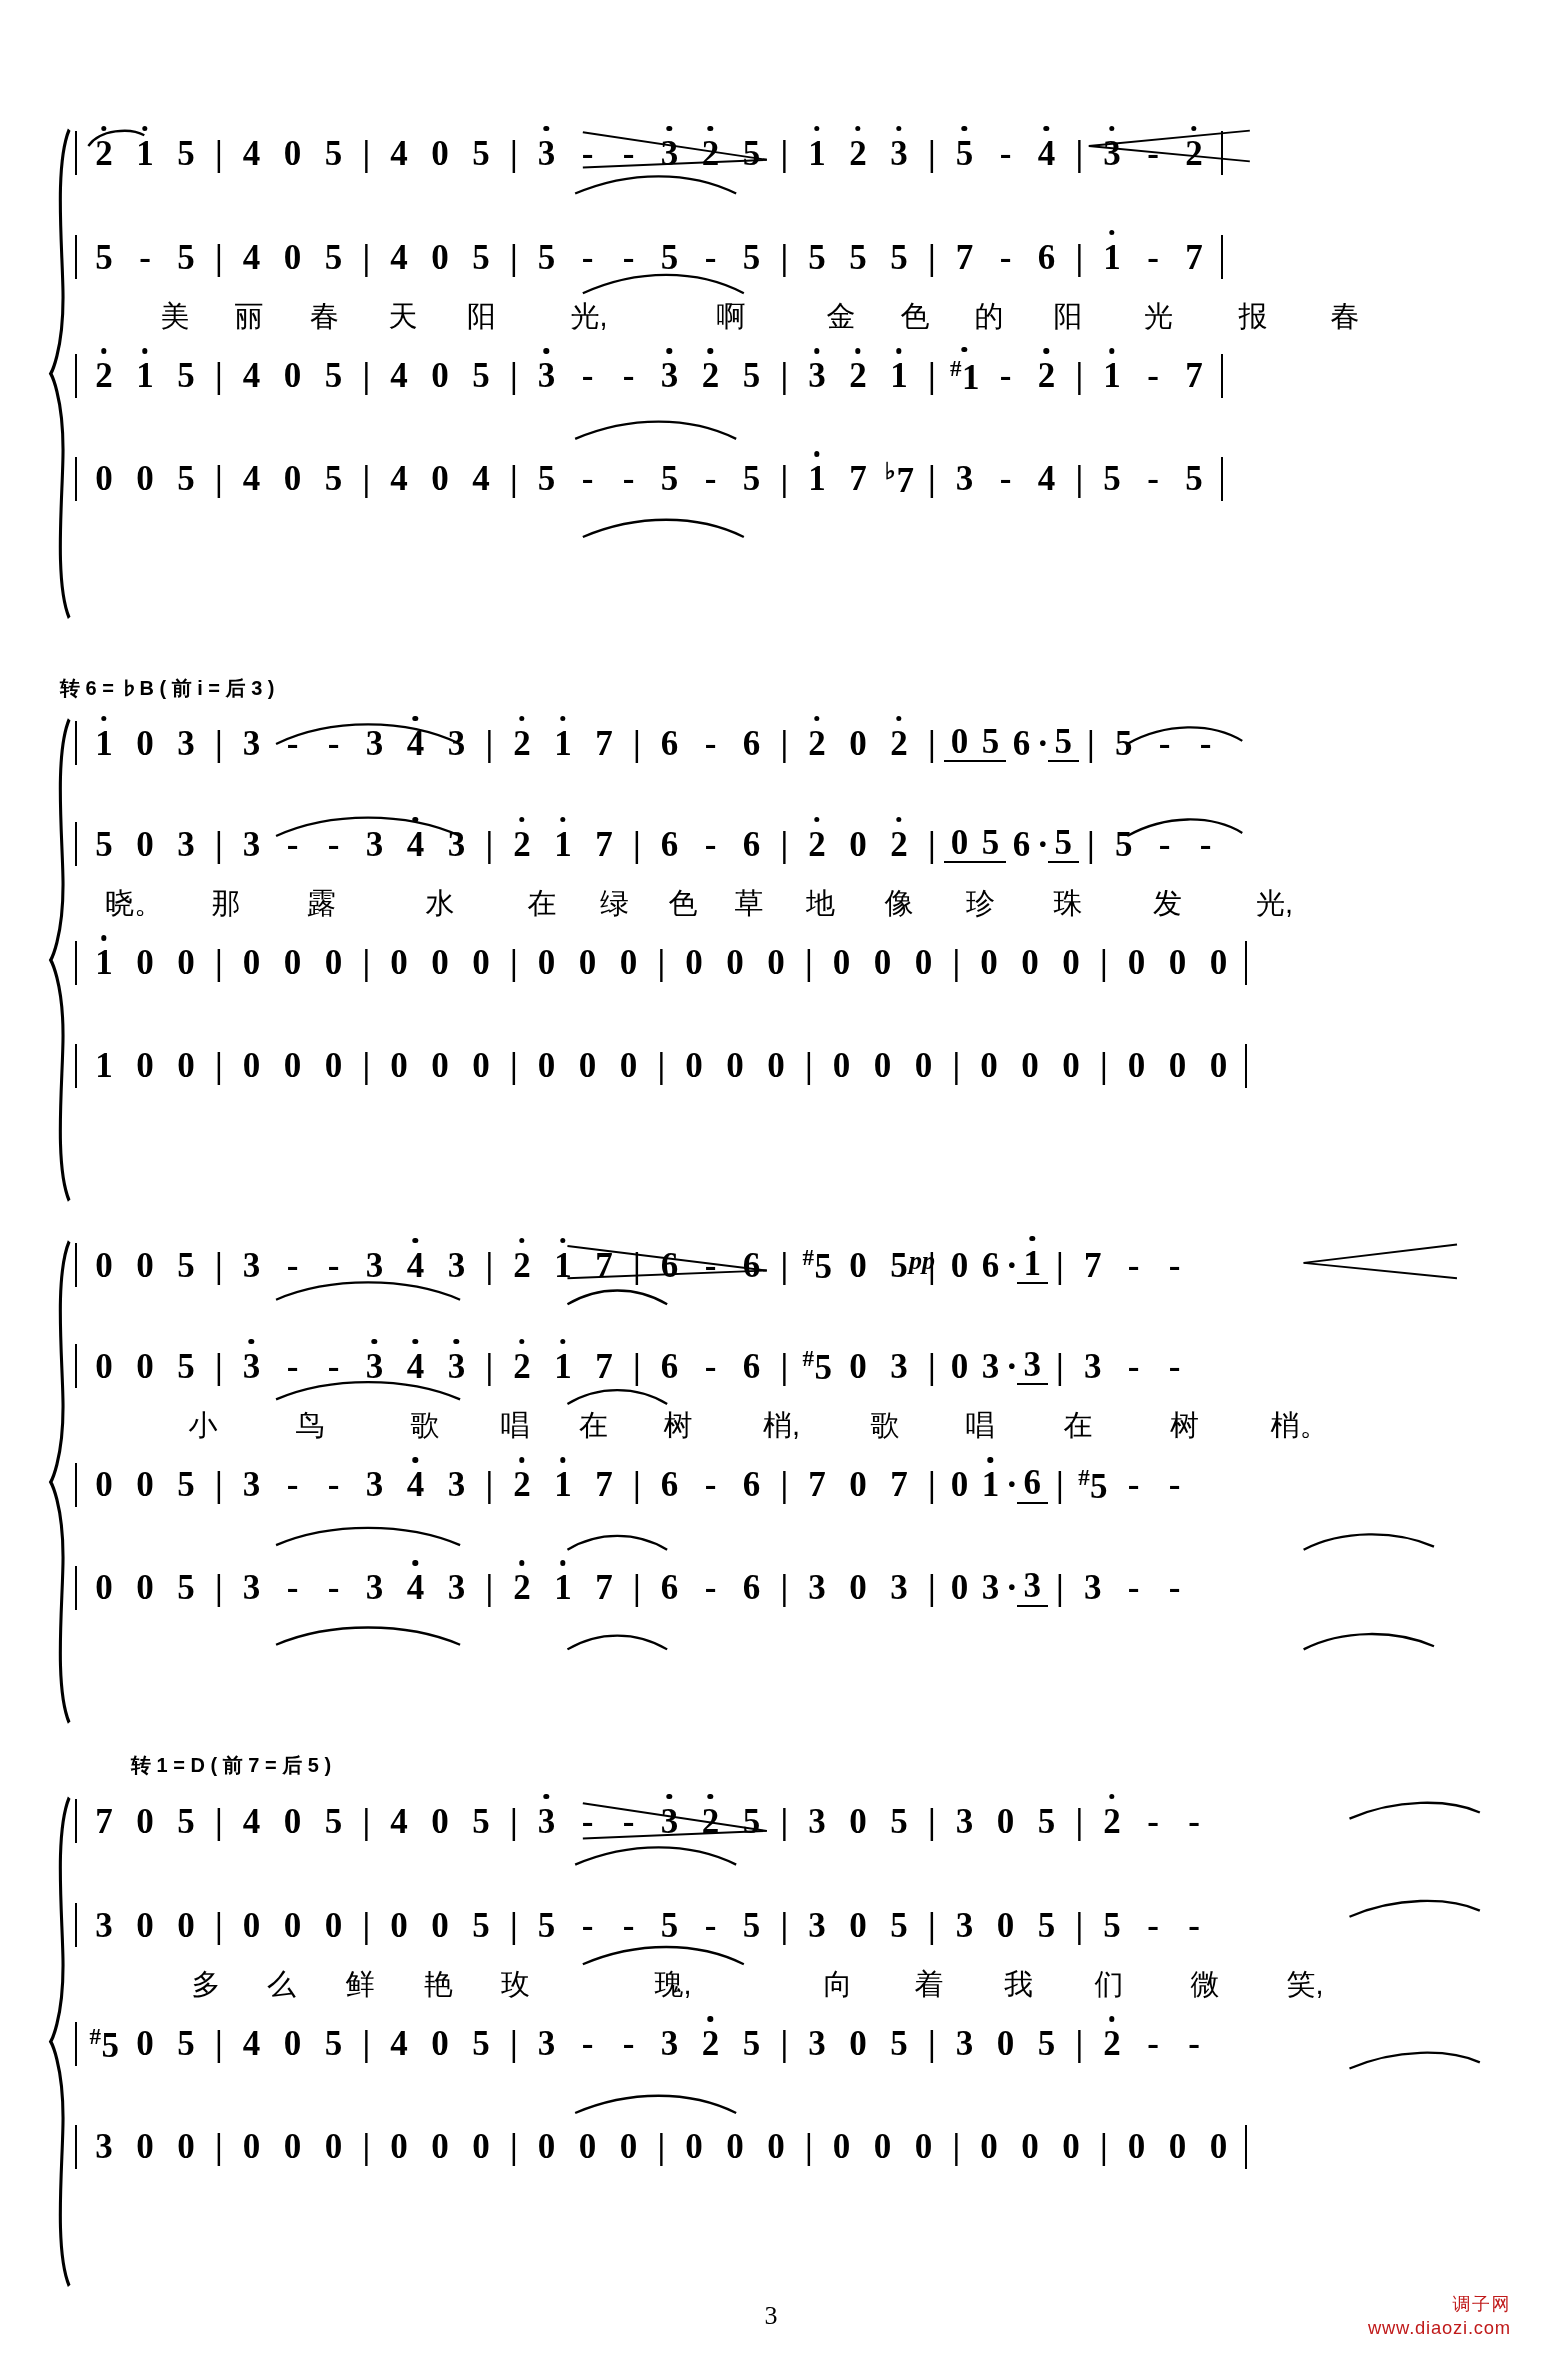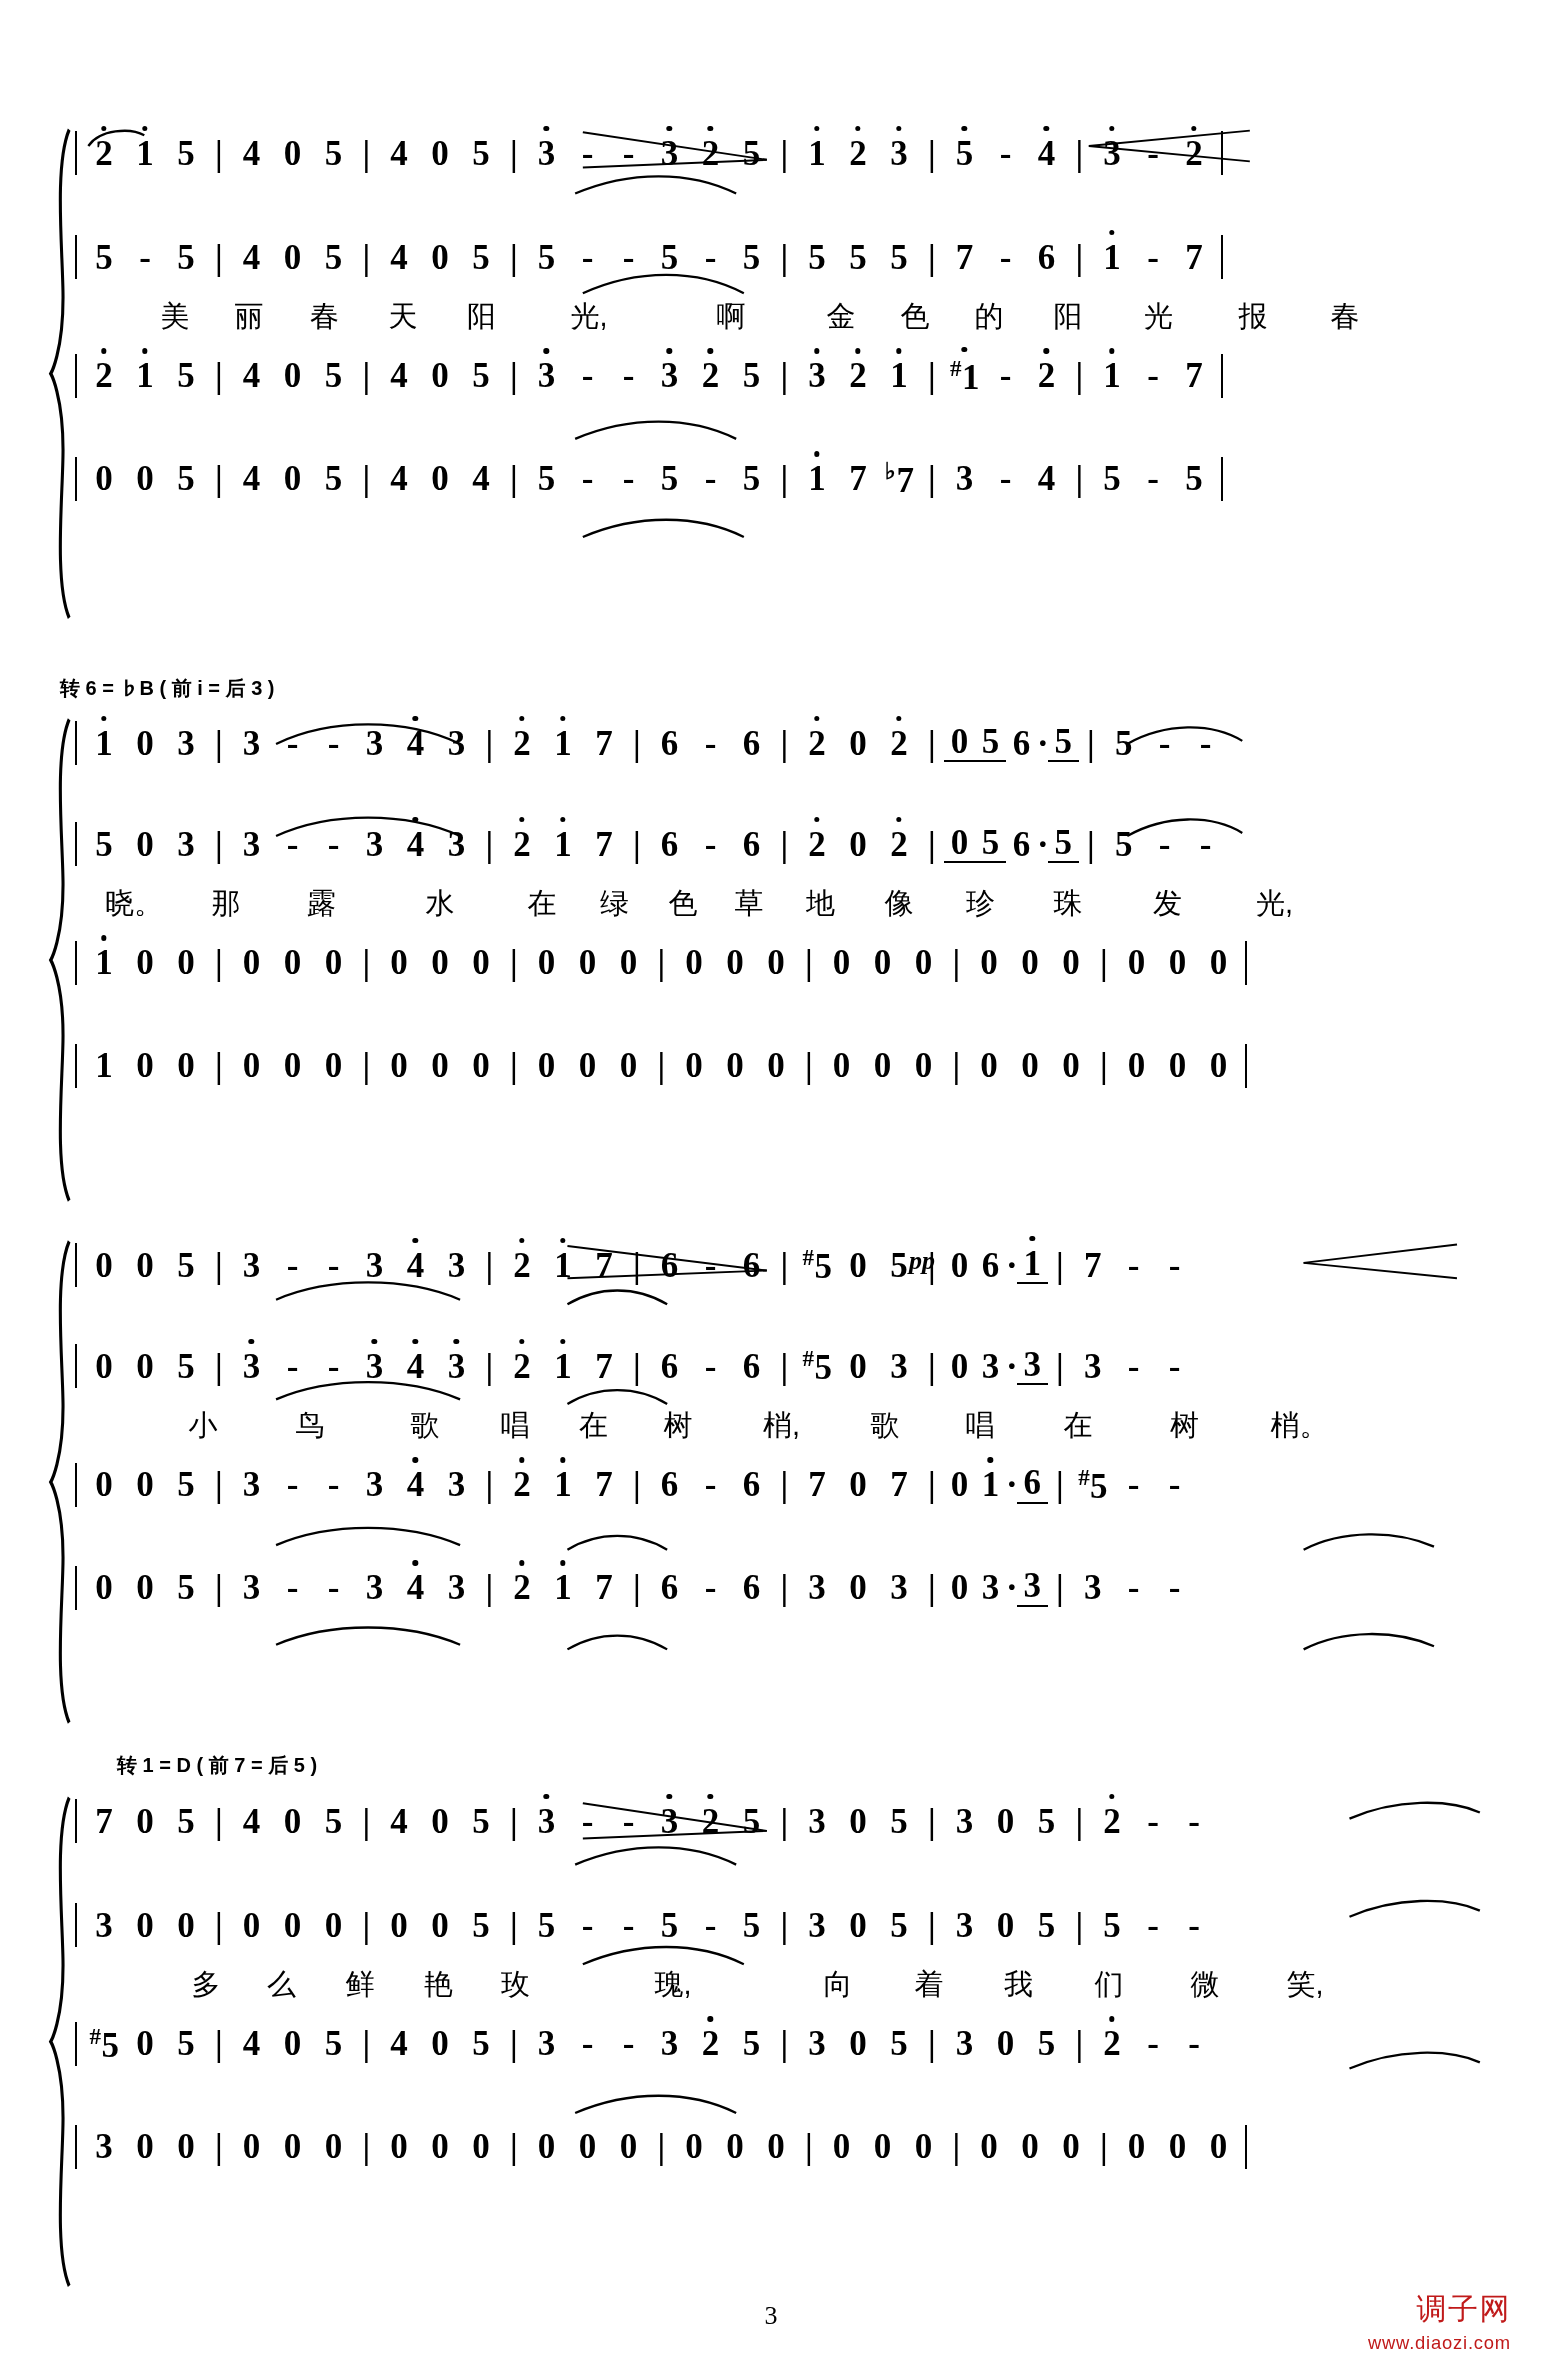--- a/index.html
+++ b/index.html
@@ -183,21 +183,21 @@
     font-size: 26px;
   }
 
   .watermark {
     position: absolute;
     font-family: "Liberation Sans", sans-serif;
     color: #c01a1a;
     text-align: right;
     line-height: 1.25;
   }
-  .watermark .wm1 { font-size: 30px; letter-spacing: 1.5px; font-family: Liberation Mono, monospace; }
+  .watermark .wm1 { font-size: 18px; letter-spacing: 1.5px; }
   .watermark .wm2 { font-size: 18.4px; letter-spacing: 0.8px; }
 </style>
 </head>
 <body>
 
 <div class="page">
 
   <div class="system" style="top:123px;">
     <div class="brace">
       <svg width="31" height="499" viewBox="0 0 40 650">
@@ -768,21 +768,21 @@
         <span class="augdot">·</span>
         <span class="n narrow u1">3</span>
         <span class="bar">|</span>
         <span class="n w">3</span>
         <span class="dash">-</span>
         <span class="dash">-</span>
       </div>
     </div>
   </div>
 
-  <div class="keylabel" style="left:117px; top:1752px;">转 1 = D ( 前 7 = 后 5 )</div>
+  <div class="keylabel" style="left:131px; top:1752px;">转 1 = D ( 前 7 = 后 5 )</div>
 
   <div class="system" style="top:1791px;">
     <div class="brace">
       <svg width="31" height="499" viewBox="0 0 40 650">
         <path d="M30 6 C10 40 22 120 22 160 C22 210 6 230 6 230 C6 230 22 250 22 300 C22 340 10 420 30 454" fill="none" stroke="#000" stroke-width="4" transform="scale(1,1.42)"></path>
       </svg>
     </div>
 
     <svg class="overlay" width="1457" height="506" viewBox="0 0 1900 660">
       <path d="M700 16 L940 52" fill="none" stroke="#000" stroke-width="2.5"></path>

